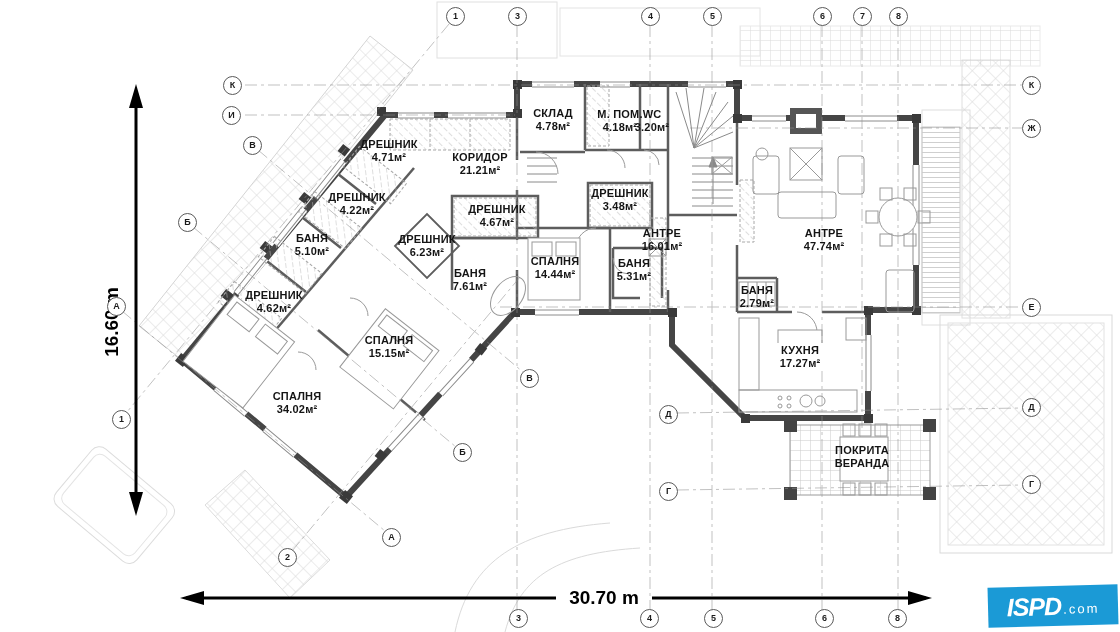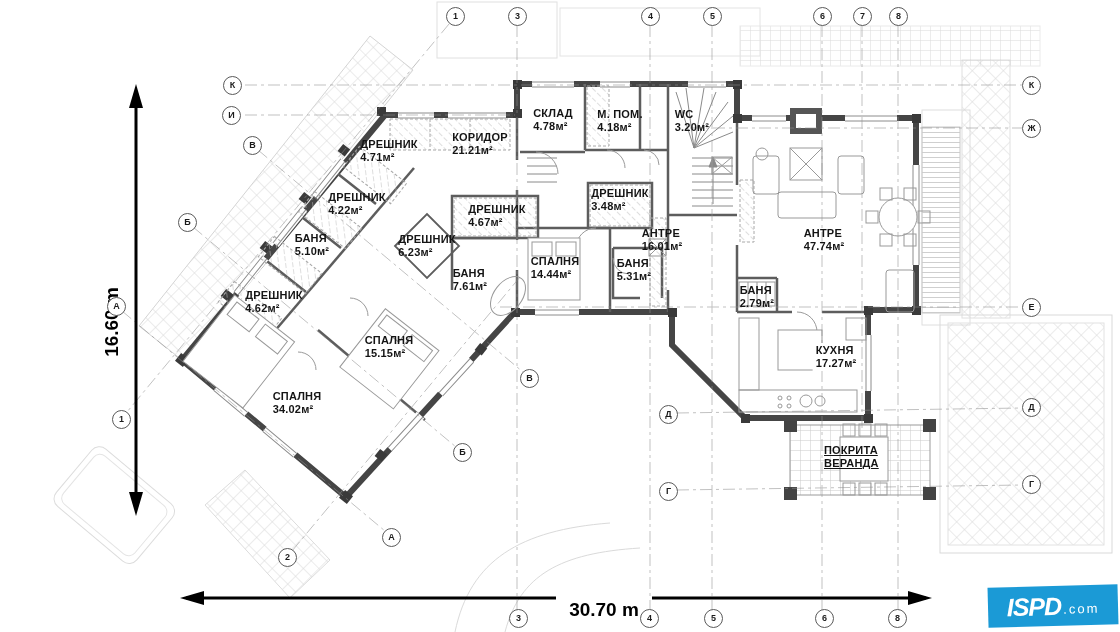--- a/index.html
+++ b/index.html
@@ -1,29 +1,29 @@
 <!DOCTYPE html>
 <html><head>
 <meta charset="utf-8">
 <style>
   html,body{margin:0;padding:0;background:#fff;}
   #stage{position:relative;width:1120px;height:632px;background:#ffffff;overflow:hidden;
          font-family:"Liberation Sans",sans-serif;}
   #plan-svg{position:absolute;left:0;top:0;}
-  .room-label{position:absolute;transform:translate(-50%,-50%);text-align:left;
+  .room-label{position:absolute;transform:translate(-50%,-50%);text-align:center;
     font-weight:bold;font-size:11px;line-height:13px;color:#141414;letter-spacing:.2px;
     white-space:nowrap;}
   .room-label span{display:block;}
-  .room-label.bg{background:#fff;padding:1px 3px;margin-left:36px;}
-  .room-label.wrap{white-space:normal;width:76px;text-decoration:underline;}
+  .room-label.bg{background:#fff;padding:1px 3px;}
+  .room-label.wrap{white-space:normal;width:76px;}
   .bubble{position:absolute;width:17px;height:17px;margin-left:-9px;margin-top:-9px;
     border:1px solid #5a5a5a;border-radius:50%;background:#fff;color:#1b1b1b;
     font-size:9px;font-weight:bold;line-height:16px;text-align:center;z-index:5;}
   .dim-h{position:absolute;transform:translate(-50%,-50%);font-weight:bold;font-size:19px;
-    color:#000;background:#fff;padding:0 7px;z-index:4;margin-top:12px;}
+    color:#000;background:#fff;padding:0 7px;z-index:4;}
   .dim-v{position:absolute;transform:translate(-50%,-50%) rotate(-90deg);font-weight:bold;
     font-size:19px;color:#000;background:#fff;padding:0 6px;z-index:4;}
   .logo{position:absolute;left:988px;top:586px;width:130px;height:40px;background:#1b9ad6;
     color:#fff;display:flex;align-items:center;justify-content:center;z-index:6;
     transform:rotate(-1.5deg);}
   .logo-name{font-size:25px;font-weight:bold;font-style:italic;letter-spacing:-1px;}
   .logo-tld{font-size:13px;letter-spacing:2px;margin-left:2px;margin-top:6px;}
 </style>
 </head>
 <body>
@@ -302,25 +302,25 @@
 </svg>
 
   <div class="room-label" style="left:553px;top:120px">
     <span>СКЛАД</span>
     <span>4.78м²</span>
   </div>
   <div class="room-label" style="left:620px;top:121px">
     <span>М. ПОМ.</span>
     <span>4.18м²</span>
   </div>
-  <div class="room-label" style="left:692px;top:121px">
+  <div class="room-label" style="left:652px;top:121px">
     <span>WC</span>
     <span>3.20м²</span>
   </div>
-  <div class="room-label" style="left:480px;top:144px">
+  <div class="room-label" style="left:480px;top:164px">
     <span>КОРИДОР</span>
     <span>21.21м²</span>
   </div>
   <div class="room-label" style="left:389px;top:151px">
     <span>ДРЕШНИК</span>
     <span>4.71м²</span>
   </div>
   <div class="room-label" style="left:357px;top:204px">
     <span>ДРЕШНИК</span>
     <span>4.22м²</span>

